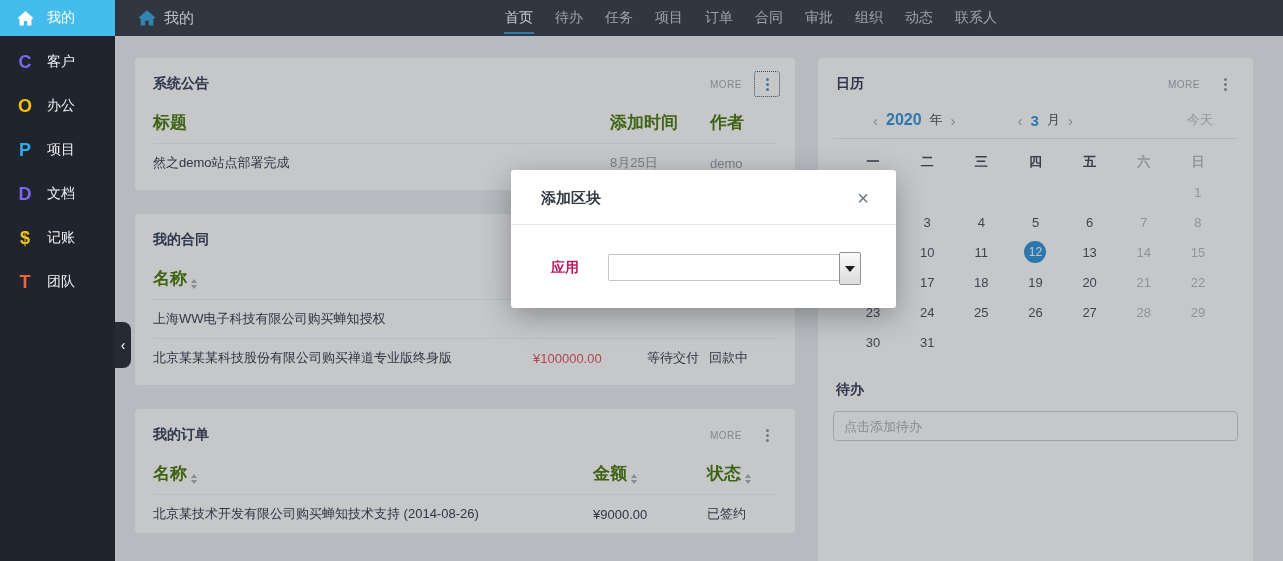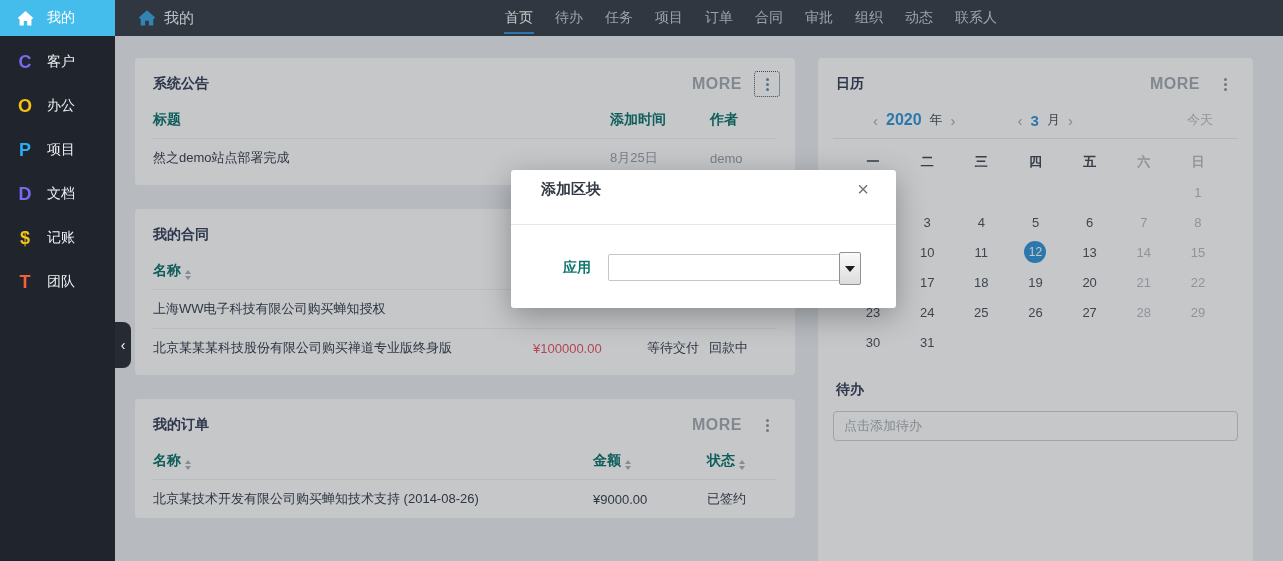--- a/index.html
+++ b/index.html
@@ -39,29 +39,29 @@
   
   .content { position:absolute; left:115px; top:36px; right:0; bottom:0; background:#eceff2;
     padding:22px 30px 0 20px; z-index:1; }
   .left-col { width:660px; float:left; }
   .right-col { position:absolute; left:703px; top:22px; width:435px; }
 
   .panel { background:#fff; border-radius:4px; margin-bottom:24px; position:relative; }
   .panel-header { display:flex; align-items:center; padding:13px 15px 6px 18px; }
   .panel-title { font-size:14px; font-weight:bold; color:#39435c; }
   .panel-tools { margin-left:auto; display:flex; align-items:center; }
-  .more-link { font-size:16px; color:#a6adb4; letter-spacing:.5px; margin-right:12px; cursor:pointer;font-weight:bold; }
+  .more-link { font-size:10px; color:#a6adb4; letter-spacing:.5px; margin-right:12px; cursor:pointer; }
   .kebab { width:26px; height:26px; display:flex; flex-direction:column; align-items:center;
     justify-content:center; gap:2px; border-radius:3px; cursor:pointer; }
   .kebab i { width:3px; height:3px; border-radius:50%; background:#8b98a5; display:block; }
   .kebab.focused { border:1px dotted #4d565e; }
   .kebab.focused i { background:#5e94c4; }
 
   table { width:624px; margin:0 18px; border-collapse:collapse; table-layout:fixed; }
-  th { text-align:left; font-size:14px; color:#0f766e; padding:8px 0 9px 0; font-weight:bold; }
+  th { text-align:left; font-size:17px; color:#4d7c0f; padding:8px 0 9px 0; font-weight:bold; }
   td { font-size:13px; color:#3a4352; padding:10px 0; border-top:1px solid #eef1f3; }
   thead tr { border-bottom:1px solid #dfe3e6; }
   .muted { color:#9aa2ab; }
   .amount { color:var(--amount-red,#e8556a); }
   td.r, th.r { }
 
   .sort { display:inline-flex; flex-direction:column; gap:2px; margin-left:4px; vertical-align:1px; }
   .sort b { width:0; height:0; border-left:3.5px solid transparent; border-right:3.5px solid transparent; display:block; }
   .sort b.up { border-bottom:4px solid #aab2ba; }
   .sort b.dn { border-top:4px solid #aab2ba; }
@@ -87,33 +87,33 @@
   .cal-grid { display:grid; grid-template-columns:repeat(7,1fr); margin:8px 28px 0 28px; }
   .cal-grid span { height:30px; display:flex; align-items:center; justify-content:center; font-size:13px; color:#4d5560; }
   .cal-grid .wd { font-weight:bold; color:#414b57; }
   .cal-grid .wkend { color:#b6bdc4; }
   .cal-grid .day { cursor:pointer; }
   .cal-grid .sel em { font-style:normal; background:var(--accent,#3598db); color:#fff; width:22px; height:22px;
     border-radius:50%; display:flex; align-items:center; justify-content:center; font-size:12px; }
   .todo-title { font-size:14px; font-weight:bold; color:#39435c; margin:24px 15px 0 18px; }
   .todo-input { display:block; width:405px; margin:12px 15px 0 15px; height:30px; border:1px solid #ccd1d6;
     border-radius:4px; background:#fff; font-size:13px; color:#39435c; padding:0 10px;
-    font-family:Liberation Mono, monospace; }
+    font-family:Liberation Sans, sans-serif; }
   .todo-input::placeholder { color:#a9b1b8; }
   .activity-panel { height:110px; }
 
   
   .backdrop { position:absolute; left:115px; right:0; top:0; bottom:0; background:rgba(15,20,28,.24); z-index:50; }
   .modal { position:absolute; left:511px; top:170px; width:385px; height:138px; background:#fff;
     border-radius:3px; box-shadow:0 8px 30px rgba(0,0,0,.3); z-index:70; }
-  .modal-header { height:55px; border-bottom:1px solid #e5e7e9; display:flex; align-items:center; padding:0 27px 16px 30px; }
+  .modal-header { height:55px; border-bottom:1px solid #e5e7e9; display:flex; align-items:flex-end; padding:0 27px 16px 30px; }
   .modal-title { font-size:15px; font-weight:bold; color:#333a44; }
   .modal-close { margin-left:auto; font-size:20px; color:#6d757e; cursor:pointer; line-height:1; }
   .modal-row { display:flex; align-items:center; margin-top:29px; }
-  .modal-label { width:97px; text-align:left; padding-left:52px; font-size:14px; font-weight:bold; color:#0f766e; }
+  .modal-label { width:97px; text-align:left; padding-left:40px; font-size:14px; font-weight:bold; color:#be185d; }
   .select-box { position:relative; width:252px; height:27px; border:1px solid #c2c6ca; background:#fff; border-radius:2px; cursor:pointer; }
   .select-btn { position:absolute; right:-2px; top:-3px; width:22px; height:33px; background:linear-gradient(#fafafa,#dcdcdc);
     border:1px solid #8f9398; border-radius:2px; display:flex; align-items:center; justify-content:center; }
   .select-btn b { width:0; height:0; border-left:5px solid transparent; border-right:5px solid transparent; border-top:6px solid #1c1c1c; }
 </style>
 </head>
 <body>
 
 <div class="sidebar">
   <div class="side-item first active">

